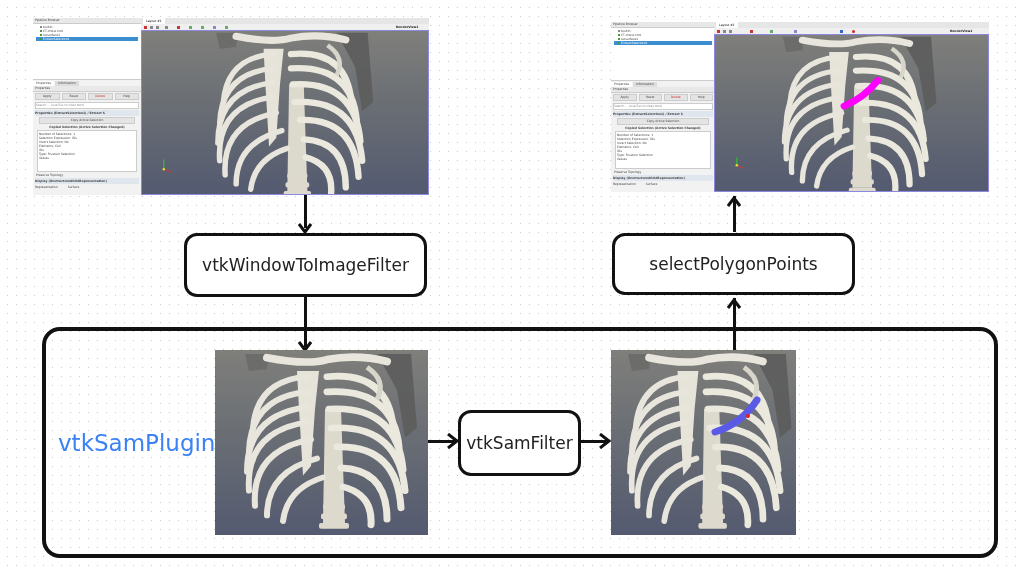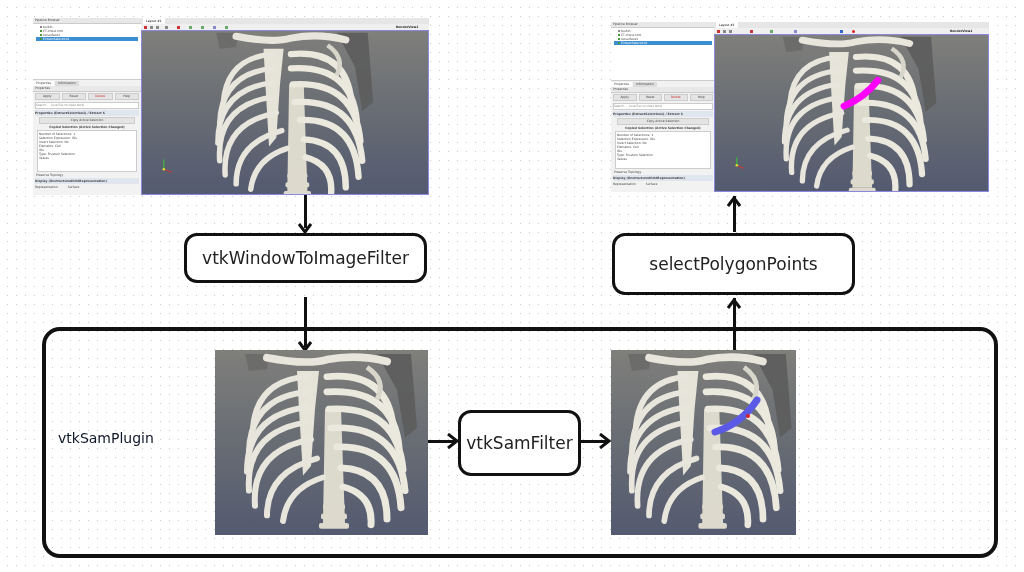--- a/index.html
+++ b/index.html
@@ -5,21 +5,21 @@
   html,body{margin:0;padding:0;}
   body{width:1024px;height:572px;position:relative;overflow:hidden;
     background-color:#ffffff;
     background-image:radial-gradient(circle,#c9c9c9 0.8px,transparent 1px);
     background-size:9px 9px;background-position:3px 3px;
     font-family:"DejaVu Sans",sans-serif;}
   .abs{position:absolute;}
   .node{position:absolute;border:3px solid #111;border-radius:13px;background:#fff;
     display:flex;align-items:center;justify-content:center;color:#222;font-size:17px;box-sizing:border-box;}
   .group{position:absolute;border:4px solid #111;border-radius:18px;box-sizing:border-box;background:transparent;}
-  .group-label{position:absolute;font-size:14px;color:#0f172a;}
+  .group-label{position:absolute;font-size:23px;color:#3b82f6;}
   .vline{position:absolute;width:3px;background:#111;}
   .hline{position:absolute;height:3px;background:#111;}
   .arrow-down{position:absolute;width:14px;height:14px;}
   .render{position:absolute;overflow:hidden;
     background:linear-gradient(#7f7f7b 0%,#6a6e74 45%,#545a70 100%);}
   .render svg{position:absolute;left:0;top:0;width:100%;height:100%;}
   
   .pv{position:absolute;background:#f2f2f2;font-size:3px;color:#444;overflow:hidden;}
   .pv-title{background:#e8e8e8;height:5px;line-height:5px;padding-left:2px;border-bottom:1px solid #ccc;}
   .pv-tree{background:#fff;height:53px;border-bottom:1px solid #ccc;padding:1px 3px;}
@@ -251,21 +251,21 @@
 <div class="vline" style="left:304px;top:195px;height:33px;"></div>
 <svg class="arrow-down" style="left:298px;top:222px;" viewBox="0 0 14 14">
     <path d="M1 2 L7 10 L13 2" stroke="#111" stroke-width="3" fill="none"></path>
   </svg>
 
 <div class="vline" style="left:733px;top:196px;height:36px;"></div>
 <svg class="arrow-down" style="left:727px;top:194px;" viewBox="0 0 14 14">
     <path d="M1 12 L7 4 L13 12" stroke="#111" stroke-width="3" fill="none"></path>
   </svg>
 
-<div class="node" style="left:184px;top:233px;width:243px;height:50px;">
+<div class="node" style="left:184px;top:233px;width:243px;height:64px;">
   <span>vtkWindowToImageFilter</span>
 </div>
 <div class="node" style="left:612px;top:233px;width:243px;height:62px;">
   <span>selectPolygonPoints</span>
 </div>
 
 <div class="vline" style="left:304px;top:297px;height:50px;"></div>
 <svg class="arrow-down" style="left:298px;top:340px;" viewBox="0 0 14 14">
     <path d="M1 2 L7 10 L13 2" stroke="#111" stroke-width="3" fill="none"></path>
   </svg>

